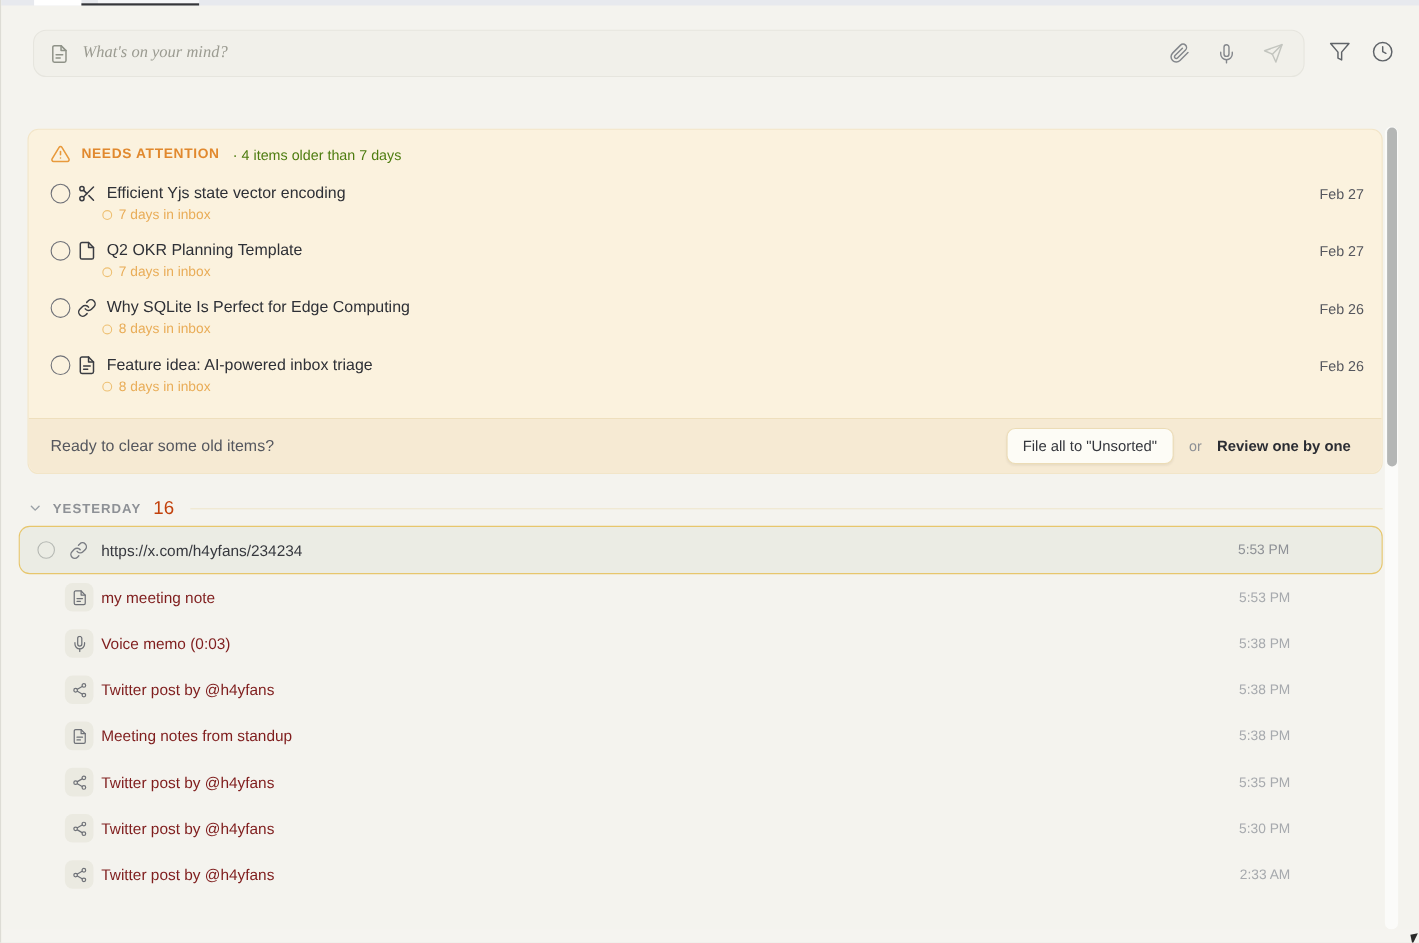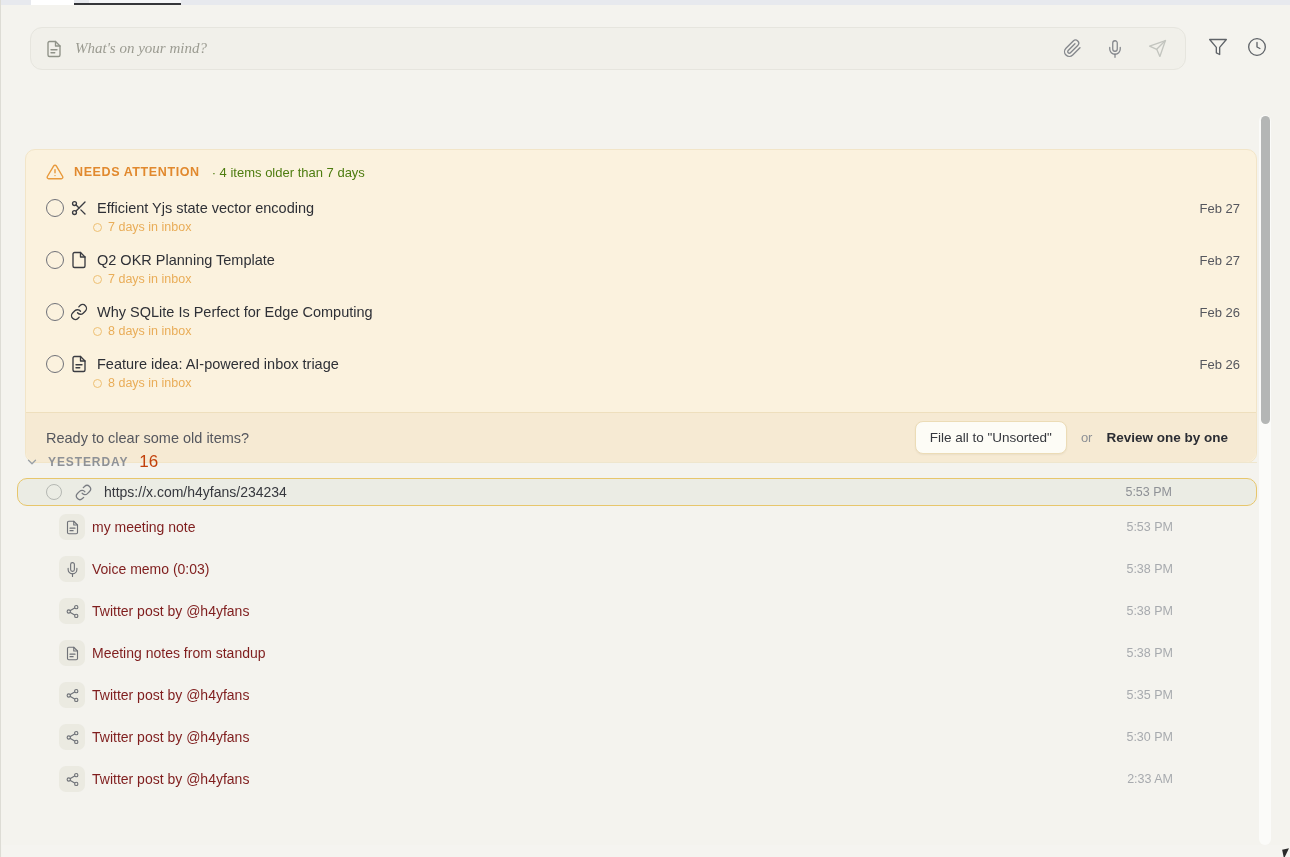--- a/index.html
+++ b/index.html
@@ -32,21 +32,21 @@
   .composer .c-icons { display:flex; align-items:center; gap:24px; }
   .icon-btn { background:none; border:none; cursor:pointer; display:flex; align-items:center; color:#84878c; padding:0; }
   .icon-btn.dim { color:#c3c5bf; }
   .tool-btn { position:absolute; top:37px; background:none; border:none; cursor:pointer; color:#5f6368; display:flex; }
   .tool-filter { left:1207px; }
   .tool-clock { left:1246px; }
 
   
   .panel {
     position:absolute; left:24px; top:117px; width:1232px;
-    background:#fbf2de; border:1px solid #f2e5c8; border-radius:10px;margin-top:32px;
+    background:#fbf2de; border:1px solid #f2e5c8; border-radius:10px;
   }
   .panel-header { display:flex; align-items:center; height:42px; padding:2px 20px 0 20px; gap:10px; }
   .panel-title { font-size:12.5px; font-weight:bold; letter-spacing:.6px; color:#e1892e; }
   .panel-meta { font-size:13px; color:#4d7c0f; margin-left:2px; }
   .warn { color:#e89a3c; display:flex; }
 
   .attn-item { height:52px; padding:7px 16px 0 20px; position:relative; cursor:pointer; }
   .attn-main { display:flex; align-items:center; }
   .cb {
     width:18px; height:18px; border:1.6px solid #6f7178; border-radius:50%;
@@ -85,22 +85,22 @@
     position:absolute; left:24px; top:451px; width:1232px; height:22px;
     display:flex; align-items:center; gap:9px;
   }
   .chev { color:#9aa0a6; display:flex; cursor:pointer; }
   .sec-label { font-size:12px; font-weight:bold; letter-spacing:.9px; color:#8e9196; }
   .sec-count { font-size:17px; color:#c2410c; margin-left:2px; }
   .sec-line { flex:1; height:1px; background:#efe6cd; margin-left:6px; }
 
   .list { position:absolute; left:16px; top:478px; width:1240px; }
   .row-selected {
-    height:28px; background:#ebece4; border:1.5px solid #e7c66c; border-radius:10px;
-    display:flex; align-items:center; padding:0 84px 0 28px; cursor:pointer;
+    height:44px; background:#ebece4; border:1.5px solid #e7c66c; border-radius:10px;
+    display:flex; align-items:center; padding:0 84px 0 16px; cursor:pointer;
   }
   .cb-light { width:16px; height:16px; border:1.6px solid #b5b8b3; border-radius:50%; background:transparent; cursor:pointer; flex:0 0 auto; }
   .row-selected .type-ic { color:#7a7d83; display:flex; margin-left:13px; }
   .row-selected .row-title { font-size:14px; color:#36383e; margin-left:12px; }
   .row-selected .row-time { margin-left:auto; font-size:12.5px; color:#8e9196; }
 
   .row {
     height:42px; display:flex; align-items:center; padding:0 84px 0 42px; cursor:pointer;
   }
   .row:first-of-type { margin-top:2px; }

